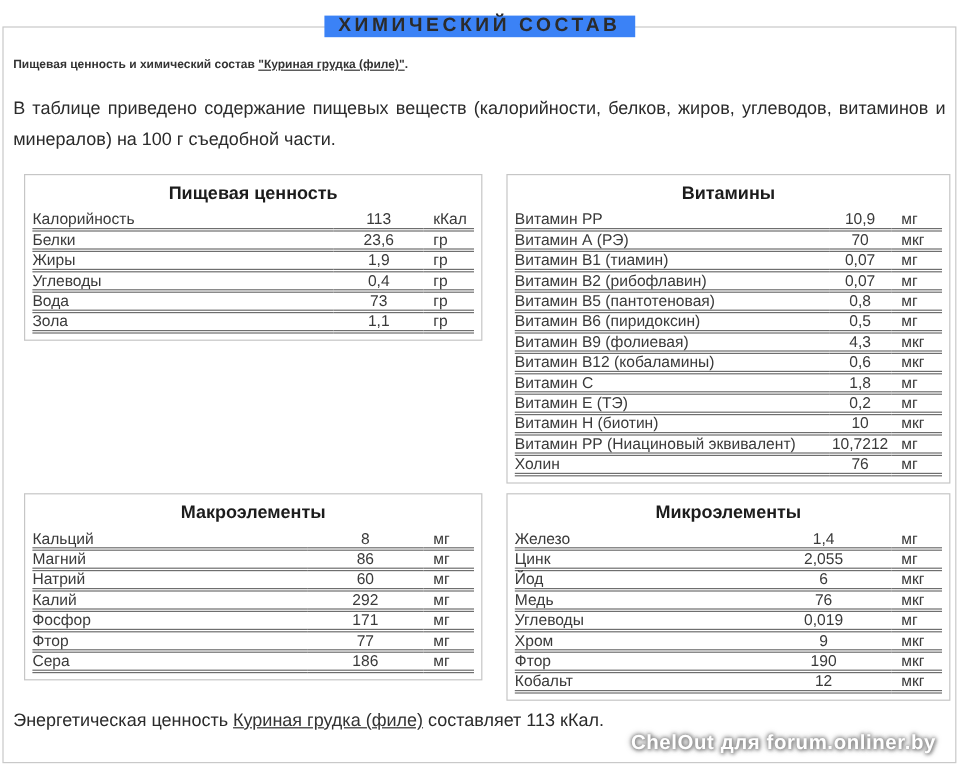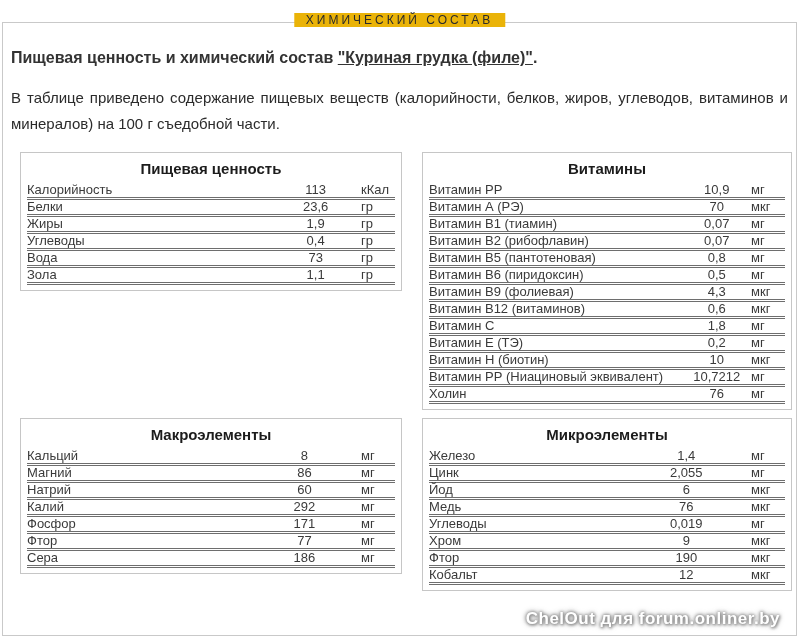--- a/index.html
+++ b/index.html
@@ -18,31 +18,31 @@
     left: 2px;
     right: 3px;
     bottom: 2px;
     border: 1px solid #c9c9c9;
   }
   .legend {
     position: absolute;
     top: -10px;
     left: 50%;
     transform: translateX(-50%);
-    background: #eab308;
+    background: #3b82f6;
     padding: 0 12px;
-    font-size: 12px;
-    font-weight: normal;
+    font-size: 16px;
+    font-weight: bold;
     letter-spacing: 3px;
     color: #2b2b2b;
     white-space: nowrap;
   }
   .intro {
     margin: 26px 8px 0 8px;
-    font-size: 16px;
+    font-size: 10px;
     font-weight: bold;
     color: #333333;
   }
   .desc {
     margin: 18px 8px 0 8px;
     font-size: 15px;
     line-height: 1.7;
     text-align: justify;
     color: #2b2b2b;
   }
@@ -189,21 +189,21 @@
               <td class="label">Витамин В6 (пиридоксин)</td>
               <td class="value">0,5</td>
               <td class="unit">мг</td>
             </tr>
             <tr>
               <td class="label">Витамин В9 (фолиевая)</td>
               <td class="value">4,3</td>
               <td class="unit">мкг</td>
             </tr>
             <tr>
-              <td class="label">Витамин В12 (витаминов)</td>
+              <td class="label">Витамин В12 (кобаламины)</td>
               <td class="value">0,6</td>
               <td class="unit">мкг</td>
             </tr>
             <tr>
               <td class="label">Витамин С</td>
               <td class="value">1,8</td>
               <td class="unit">мг</td>
             </tr>
             <tr>
               <td class="label">Витамин Е (ТЭ)</td>
@@ -315,15 +315,16 @@
               <td class="label">Кобальт</td>
               <td class="value">12</td>
               <td class="unit">мкг</td>
             </tr>
           </tbody>
       </table>
     </div>
 
   </div>
 
+  <p class="footerline"><span>Энергетическая ценность </span><a class="food-link" href="#">Куриная грудка (филе)</a><span> составляет 113 кКал.</span></p>
 
   <div class="watermark">ChelOut для forum.onliner.by</div>
 </div>
 
 </body></html>

